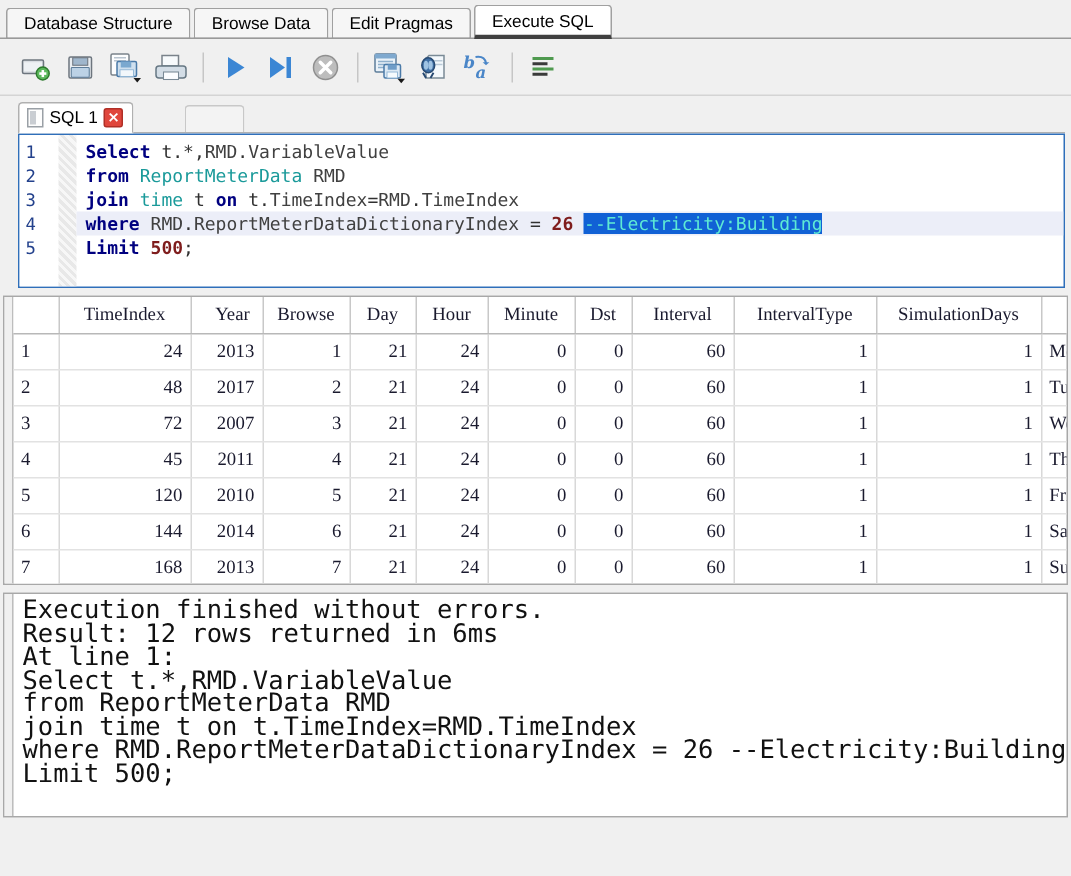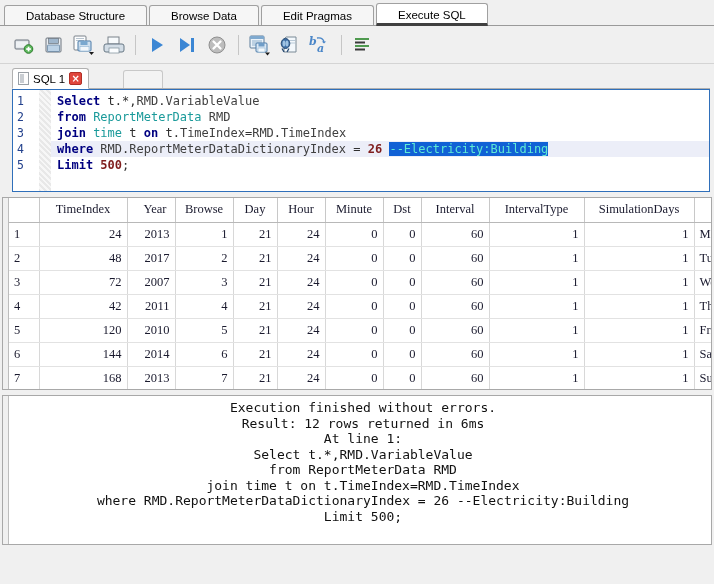--- a/index.html
+++ b/index.html
@@ -24,21 +24,21 @@
   .tabbar::after {
     content: "";
     position: absolute;
     left: 0; right: 0; bottom: 0;
     height: 1px;
     background: #9a9a9a;
   }
   .tab {
     height: 21px;
     line-height: 20px;
-    padding: 0 21px;
+    padding: 0 11px;
     font-size: 11.5px;
     color: #000;
     background: #f6f6f6;
     border: 1px solid #a0a0a0;
     border-bottom: 1px solid #9a9a9a;
     margin-right: 2px;
     border-top-left-radius: 3px;
     border-top-right-radius: 3px;
     position: relative;
     white-space: nowrap;
@@ -244,26 +244,25 @@
     overflow: hidden;
   }
   .log-rail {
     width: 6px; flex: 0 0 6px;
     background: #f0f0f0;
     border-right: 1px solid #bdbdbd;
   }
   .logtext {
     flex: 1 1 auto;
     font-family: "DejaVu Sans Mono", monospace;
-    font-size: 13px;
+    font-size: 17px;
     line-height: 15.5px;
     color: #111;
     white-space: pre;
     padding: 4px 0 0 6px;
-    text-align: center;
   }
 </style>
 </head>
 <body>
 
 <div id="app">
 
   <div class="tabbar">
     <div class="tab">
       <span>Database Structure</span>
@@ -469,21 +468,21 @@
             <td class="num-cell">24</td>
             <td class="num-cell">0</td>
             <td class="num-cell">0</td>
             <td class="num-cell">60</td>
             <td class="num-cell">1</td>
             <td class="num-cell">1</td>
             <td class="txt-cell">Wednesday</td>
           </tr>
           <tr>
             <td class="rowhdr">4</td>
-            <td class="num-cell">42</td>
+            <td class="num-cell">45</td>
             <td class="num-cell">2011</td>
             <td class="num-cell">4</td>
             <td class="num-cell">21</td>
             <td class="num-cell">24</td>
             <td class="num-cell">0</td>
             <td class="num-cell">0</td>
             <td class="num-cell">60</td>
             <td class="num-cell">1</td>
             <td class="num-cell">1</td>
             <td class="txt-cell">Thursday</td>

